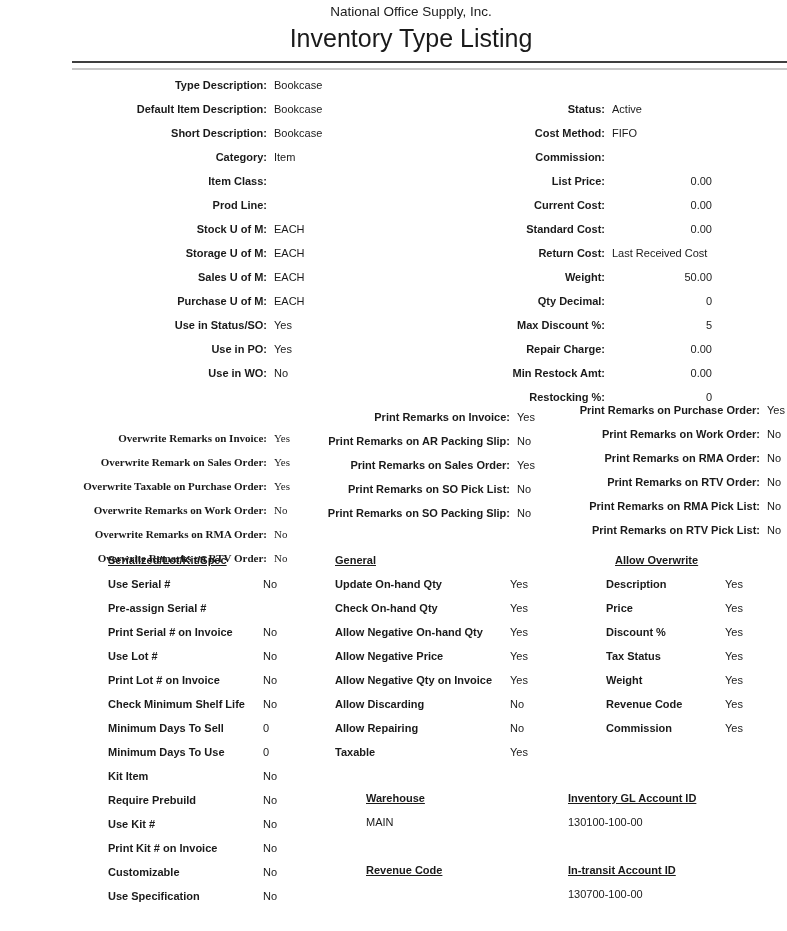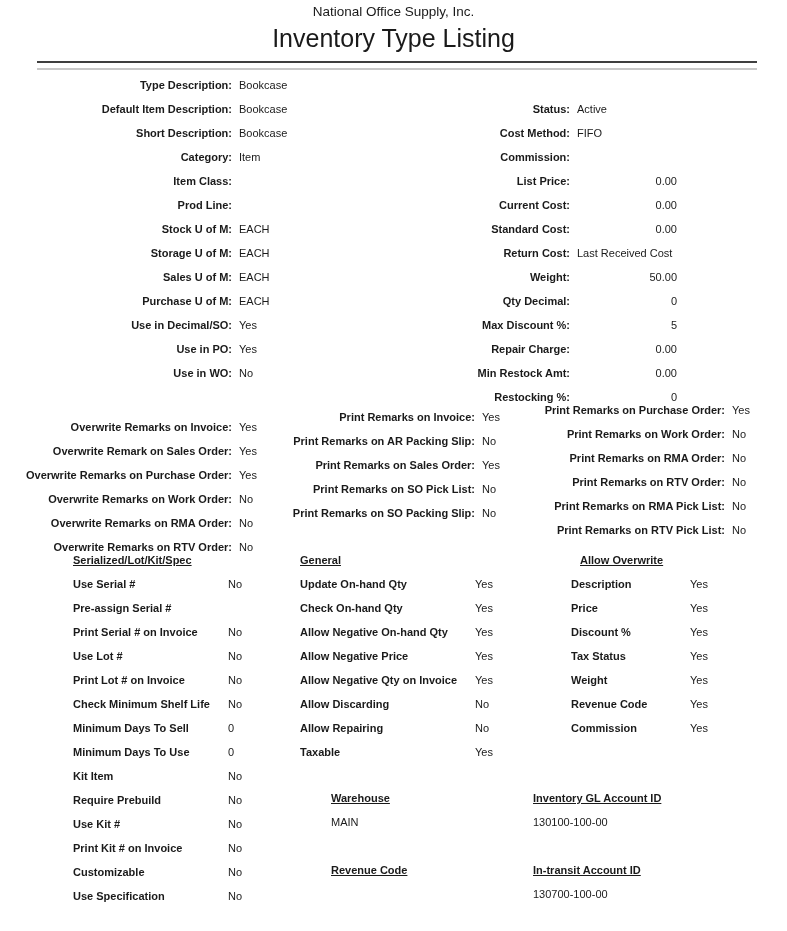--- a/index.html
+++ b/index.html
@@ -1,40 +1,40 @@
 <!DOCTYPE html>
 <html><head>
 <meta charset="utf-8">
 <style>
   * { margin:0; padding:0; box-sizing:border-box; }
   html,body { background:#ffffff; }
   body {
     width:787px; height:931px; position:relative; overflow:hidden;
     font-family:"Liberation Sans", sans-serif; font-size:11px; color:#1a1a1a;
   }
-  .abs { position:absolute; }
+  .abs { position:absolute;margin-left:35px; }
   .company { top:4px; left:0; right:0; text-align:center; font-size:13.5px; }
   .title   { top:24px; left:0; right:0; text-align:center; font-size:25px; }
   .rule    { left:37px; width:720px; height:0; }
   .rule-dark  { top:61px; border-top:2px solid #3f3f3f; }
   .rule-light { top:68px; border-top:2px solid #c8c8c8; }
 
   .row { display:flex; height:24px; align-items:center; white-space:nowrap; }
   .lbl { font-weight:bold; text-align:right; flex:none; }
   .val { margin-left:7px; }
   .val.b { font-weight:bold; }
 
   .fields-left  { top:73px; left:0; }
   .fields-left  .lbl { width:232px; }
   .fields-right { top:97px; left:392px; }
   .fields-right .lbl { width:178px; }
   .fields-right .val { width:100px; }
   .fields-right .val.num { text-align:right; }
 
-  .rem1 { top:415px; left:0; }    .rem1 .lbl { width:232px; }
+  .rem1 { top:426px; left:0;font-family:Liberation Serif, serif; }    .rem1 .lbl { width:232px; }
   .rem2 { top:405px; left:270px; } .rem2 .lbl { width:205px; }
   .rem3 { top:398px; left:520px; } .rem3 .lbl { width:205px; }
 
   .sec-h { height:24px; line-height:24px; font-weight:bold; text-decoration:underline; white-space:nowrap; }
   .h-serial { top:548px; left:73px; }
   .h-general { top:548px; left:300px; }
   .h-overwrite { top:548px; left:580px; }
 
   .bcol .lbl { text-align:left; }
   .bcol .val { margin-left:0; }
@@ -105,21 +105,21 @@
       <span class="lbl">Sales U of M:</span>
       <span class="val">EACH</span>
     </div>
 
     <div class="row">
       <span class="lbl">Purchase U of M:</span>
       <span class="val">EACH</span>
     </div>
 
     <div class="row">
-      <span class="lbl">Use in Decimal/SO:</span>
+      <span class="lbl">Use in Status/SO:</span>
       <span class="val">Yes</span>
     </div>
 
     <div class="row">
       <span class="lbl">Use in PO:</span>
       <span class="val">Yes</span>
     </div>
 
     <div class="row">
       <span class="lbl">Use in WO:</span>
@@ -201,21 +201,21 @@
       <span class="lbl">Overwrite Remarks on Invoice:</span>
       <span class="val">Yes</span>
     </div>
 
     <div class="row">
       <span class="lbl">Overwrite Remark on Sales Order:</span>
       <span class="val">Yes</span>
     </div>
 
     <div class="row">
-      <span class="lbl">Overwrite Remarks on Purchase Order:</span>
+      <span class="lbl">Overwrite Taxable on Purchase Order:</span>
       <span class="val">Yes</span>
     </div>
 
     <div class="row">
       <span class="lbl">Overwrite Remarks on Work Order:</span>
       <span class="val">No</span>
     </div>
 
     <div class="row">
       <span class="lbl">Overwrite Remarks on RMA Order:</span>

